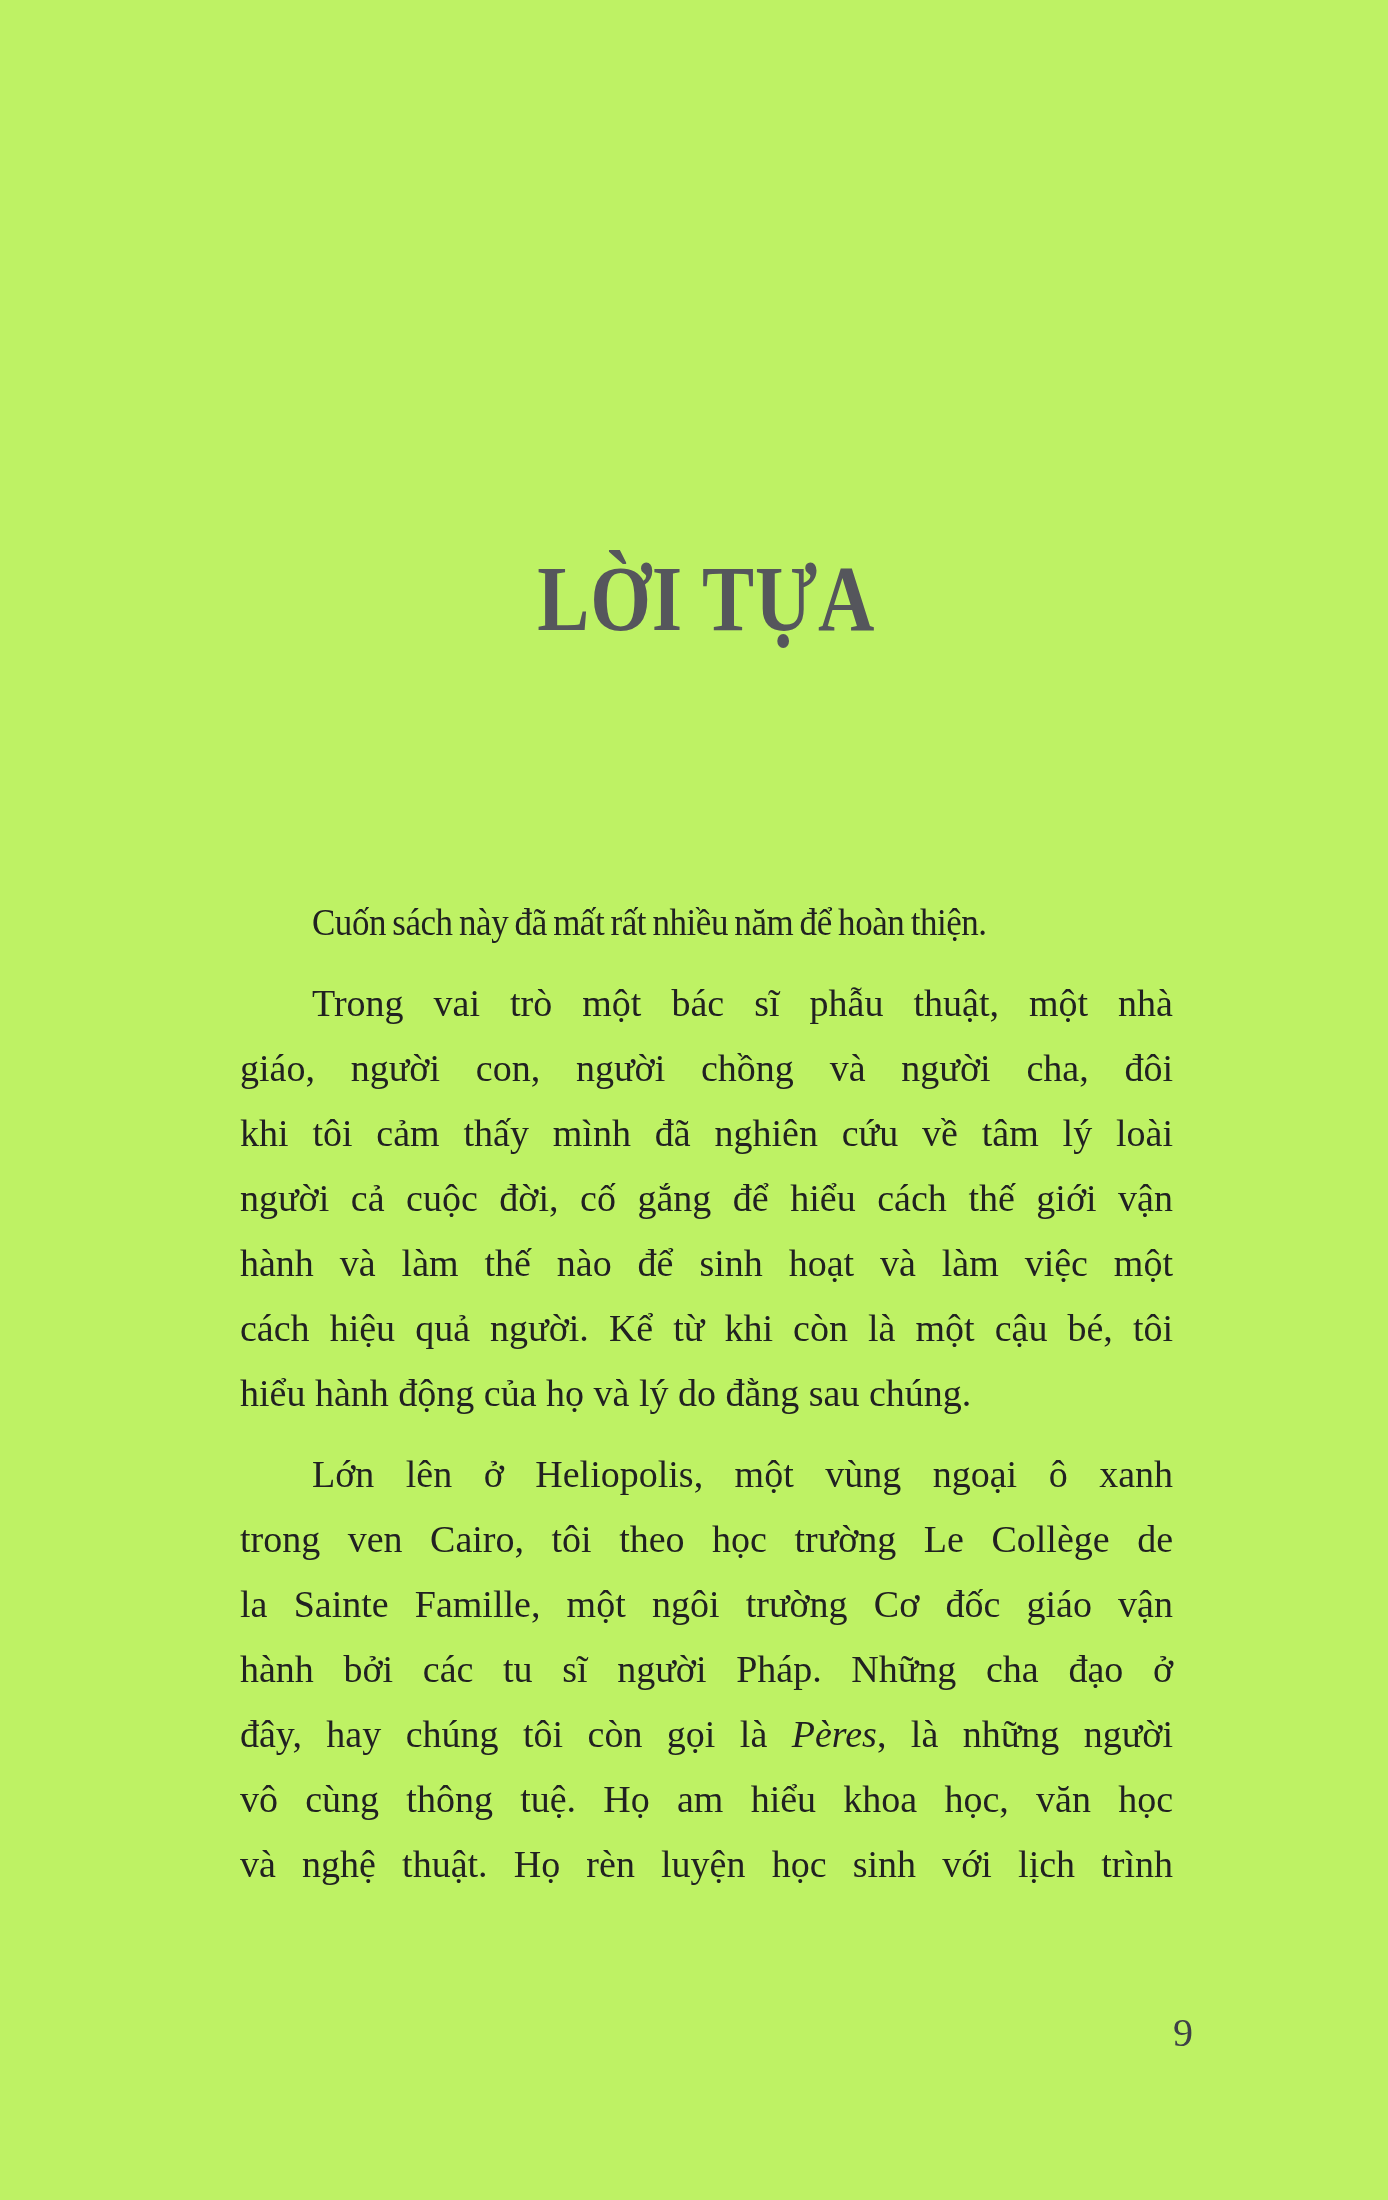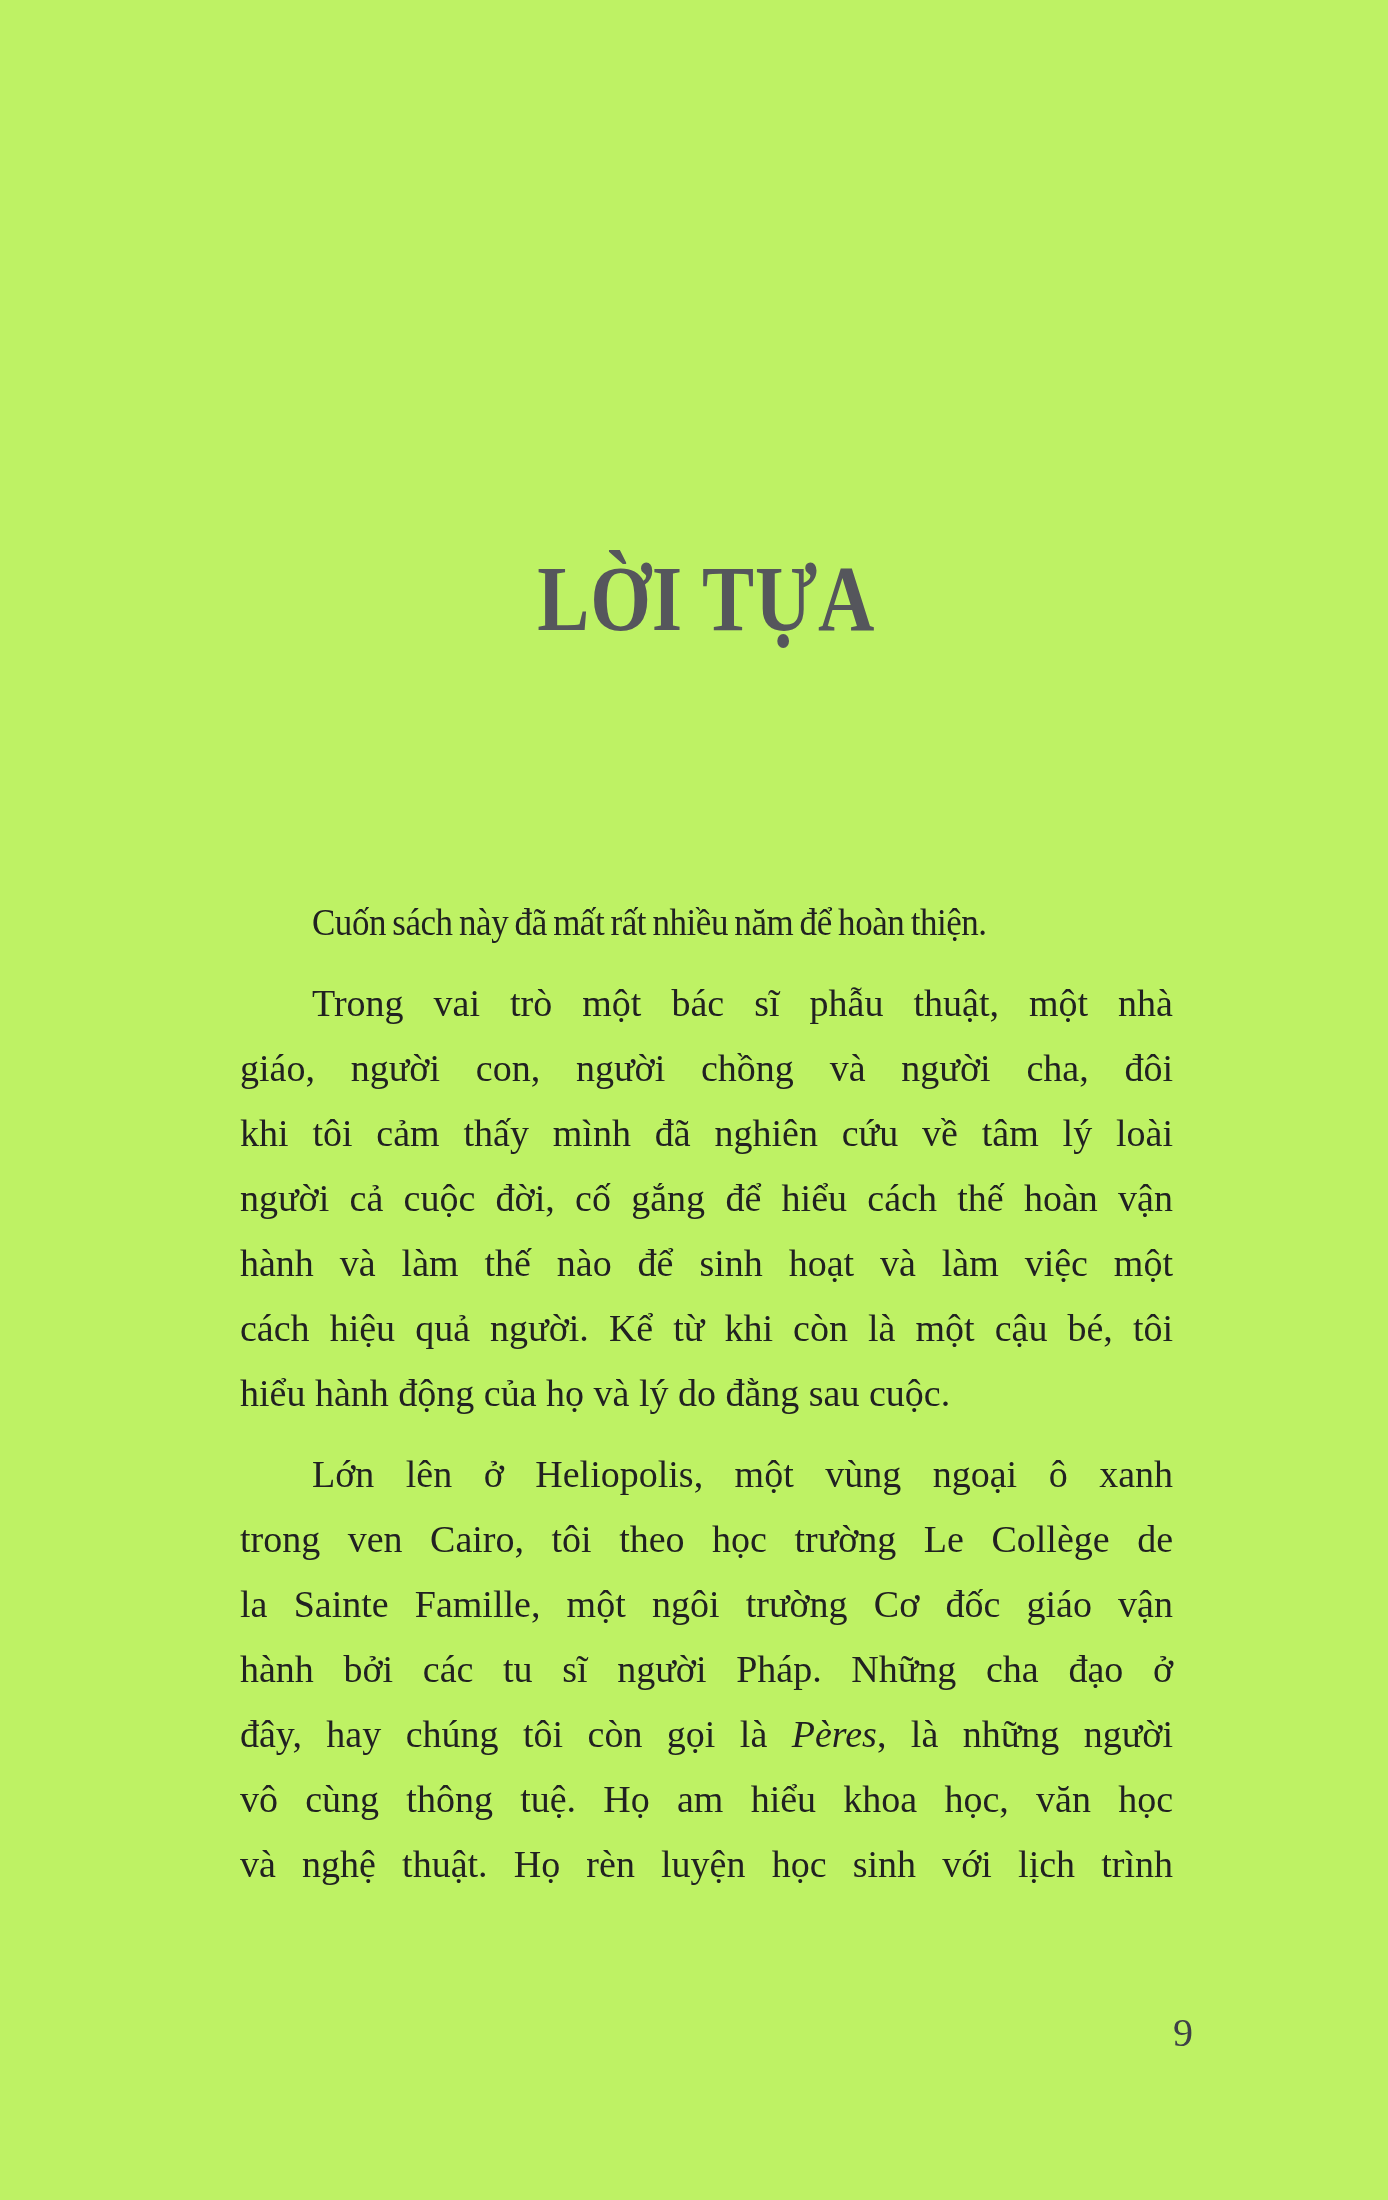--- a/index.html
+++ b/index.html
@@ -95,24 +95,24 @@
     <div class="para">
       <div class="line indent no-justify">
         <span class="condensed-line">Cuốn sách này đã mất rất nhiều năm để hoàn thiện.</span>
       </div>
     </div>
 
     <div class="para">
       <div class="line indent">Trong vai trò một bác sĩ phẫu thuật, một nhà</div>
       <div class="line">giáo, người con, người chồng và người cha, đôi</div>
       <div class="line">khi tôi cảm thấy mình đã nghiên cứu về tâm lý loài</div>
-      <div class="line">người cả cuộc đời, cố gắng để hiểu cách thế hoàn vận</div>
+      <div class="line">người cả cuộc đời, cố gắng để hiểu cách thế giới vận</div>
       <div class="line">hành và làm thế nào để sinh hoạt và làm việc một</div>
       <div class="line">cách hiệu quả người. Kể từ khi còn là một cậu bé, tôi</div>
-      <div class="line no-justify">hiểu hành động của họ và lý do đằng sau cuộc.</div>
+      <div class="line no-justify">hiểu hành động của họ và lý do đằng sau chúng.</div>
     </div>
 
     <div class="para">
       <div class="line indent">Lớn lên ở Heliopolis, một vùng ngoại ô xanh</div>
       <div class="line">trong ven Cairo, tôi theo học trường Le Collège de</div>
       <div class="line">la Sainte Famille, một ngôi trường Cơ đốc giáo vận</div>
       <div class="line">hành bởi các tu sĩ người Pháp. Những cha đạo ở</div>
       <div class="line"><span>đây, hay chúng tôi còn gọi là </span><span class="italic">Pères</span><span>, là những người</span></div>
       <div class="line">vô cùng thông tuệ. Họ am hiểu khoa học, văn học</div>
       <div class="line">và nghệ thuật. Họ rèn luyện học sinh với lịch trình</div>

